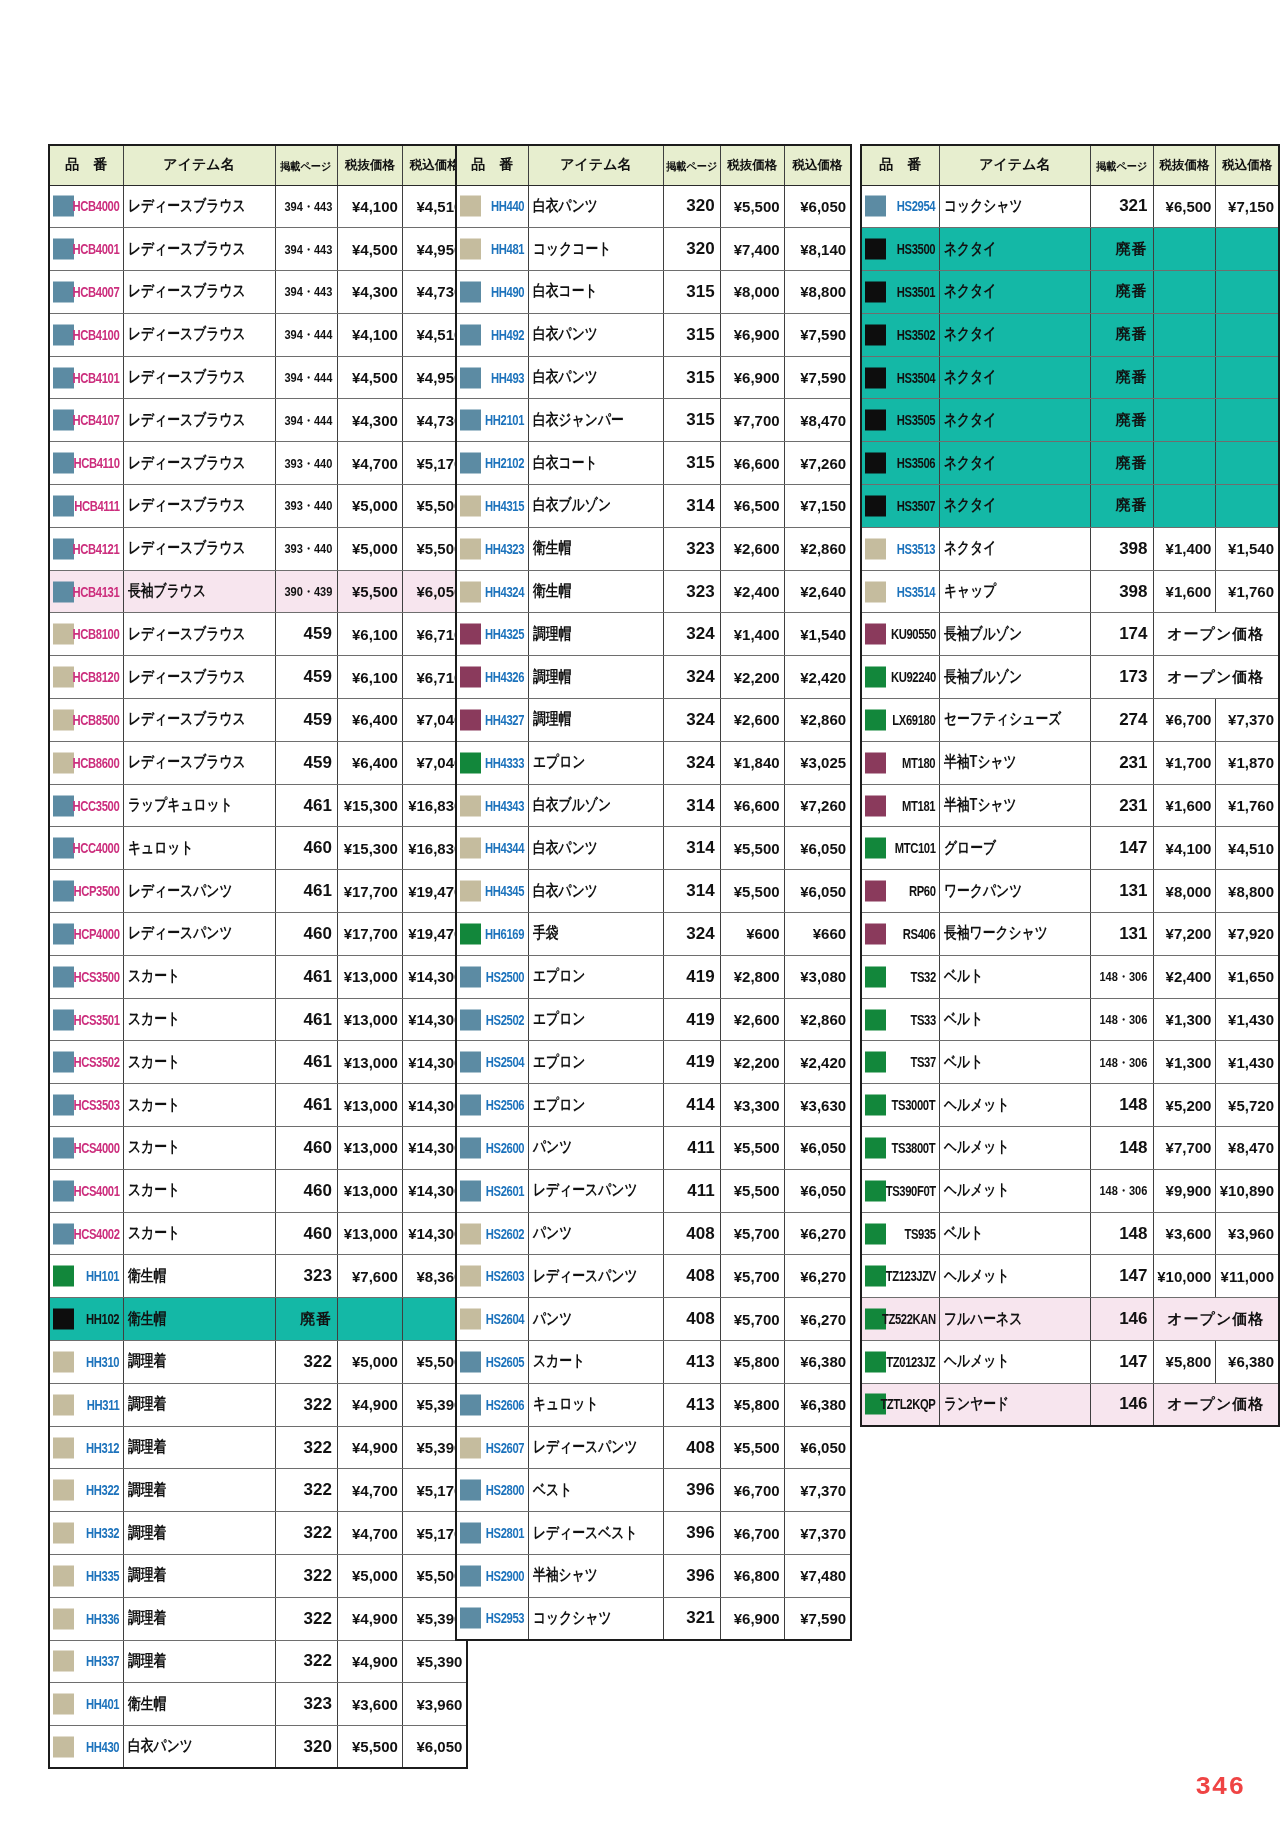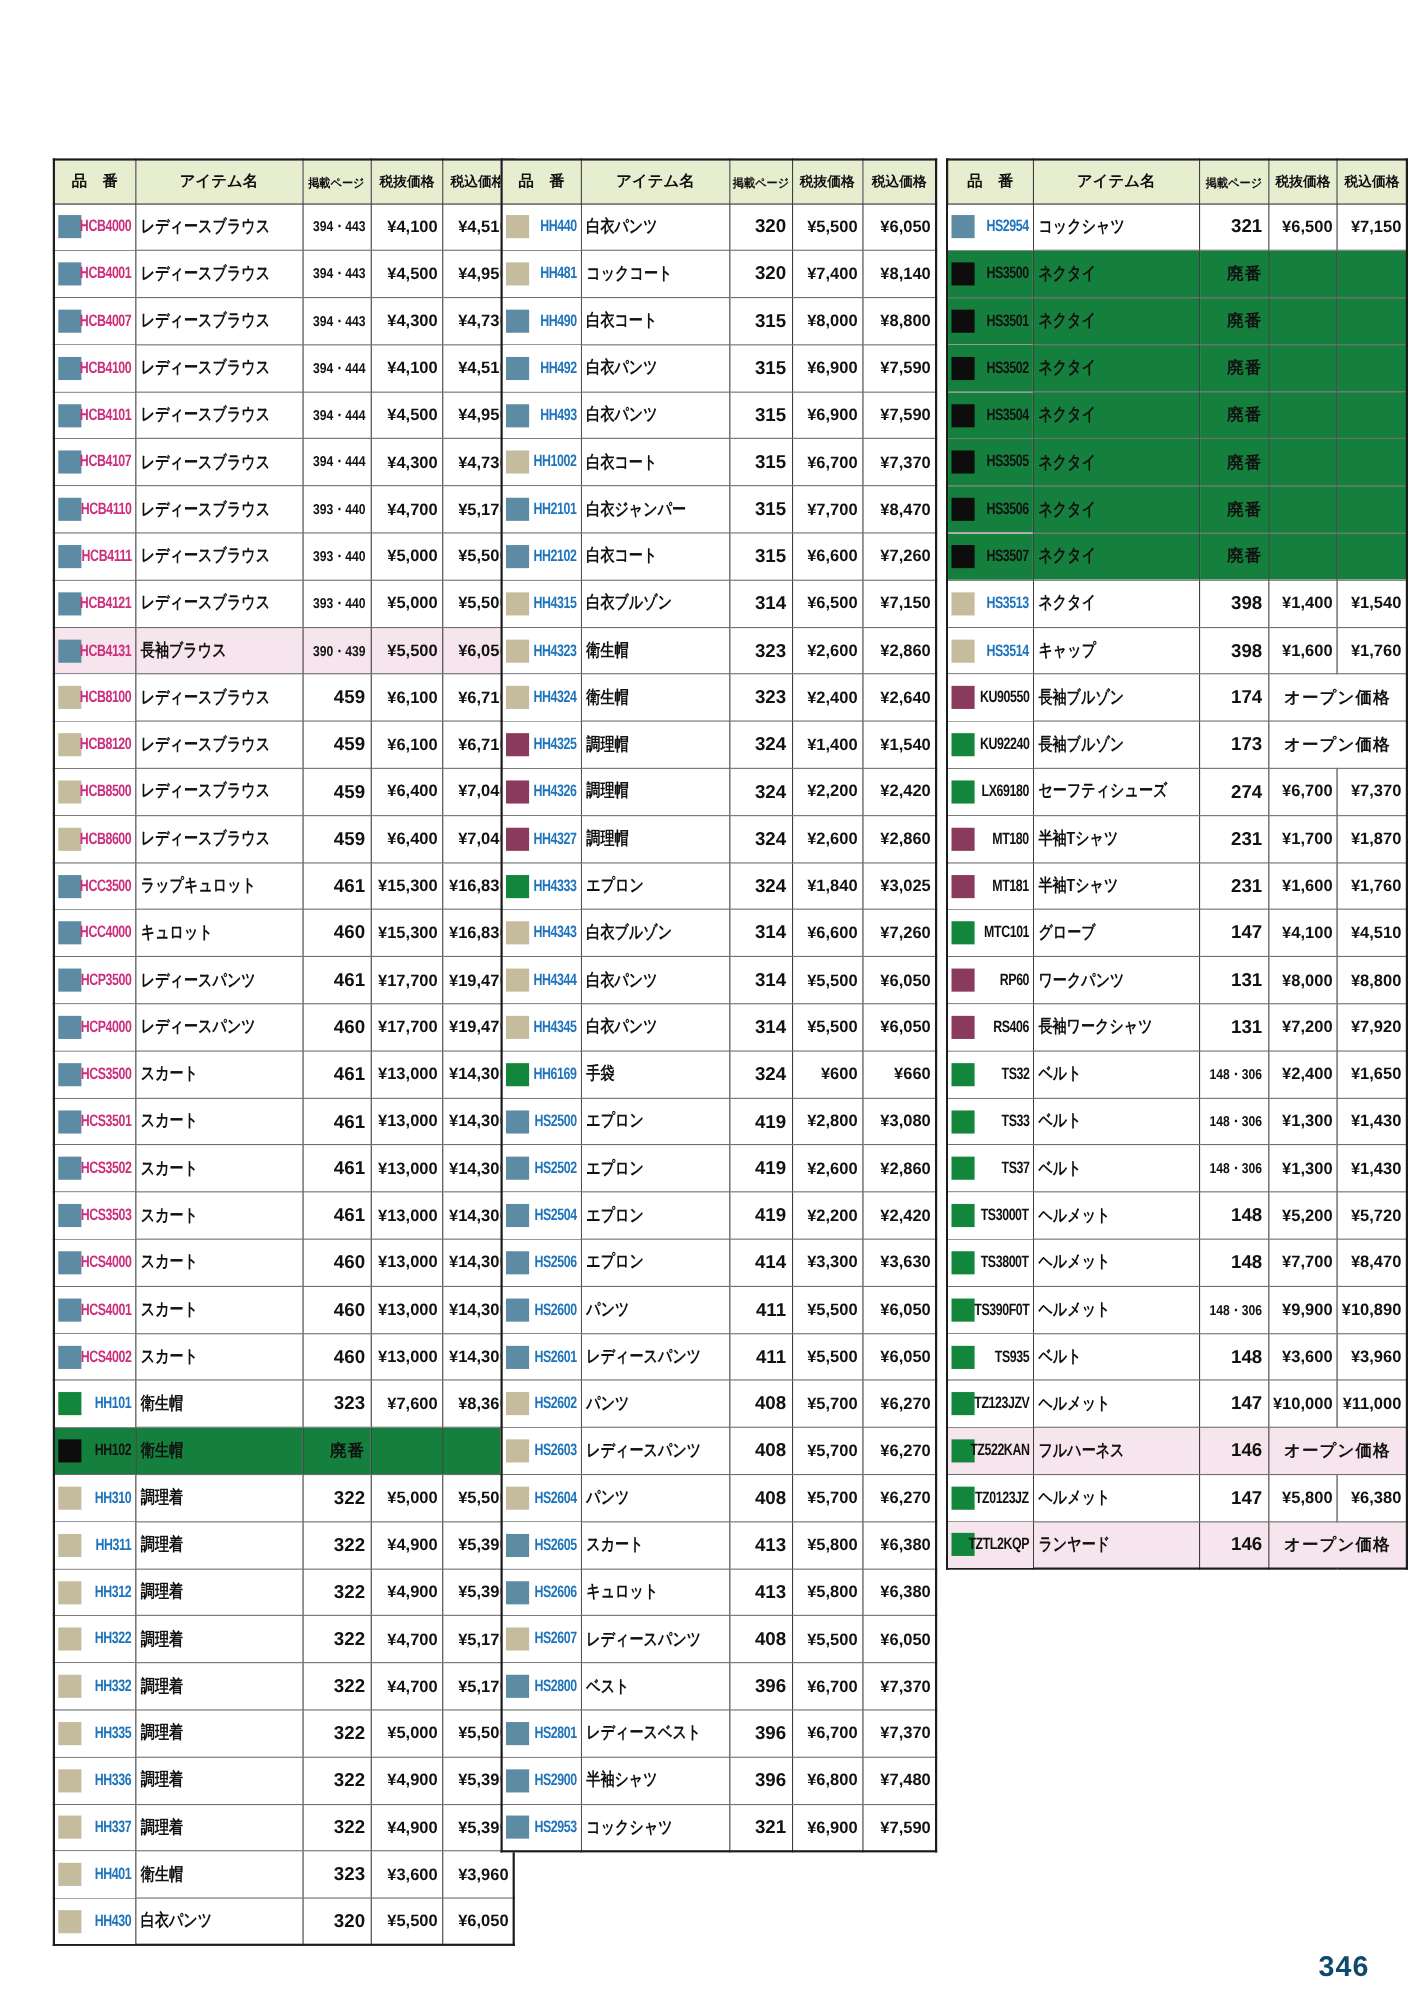--- a/index.html
+++ b/index.html
@@ -28,21 +28,21 @@
   th .th-in{display:inline-block;white-space:nowrap;}
   th.h-page .th-in{font-size:11px;transform:scaleX(.92);transform-origin:50% 50%;}
   th.h-price .th-in{font-size:12.5px;}
   td{
     border-left:1px solid #3f3f3f;border-right:1px solid #3f3f3f;
     border-top:1px solid #6e6e6e;border-bottom:1px solid #6e6e6e;
     padding:0;vertical-align:middle;color:#111;overflow:visible;
     background:#fff;white-space:nowrap;
   }
   tr.row-pink td{background:#f7e5ee;}
-  tr.row-disc td{background:#15803d;}
+  tr.row-disc td{background:#14b8a6;}
   td.code-cell{position:relative;text-align:right;padding-right:3px;}
   .swatch{
     position:absolute;left:3px;top:50%;transform:translateY(-50%);
     width:21px;height:21px;display:block;
   }
   .code{
     display:inline-block;font-weight:700;font-size:15px;letter-spacing:-0.5px;
     transform:scaleX(.75);transform-origin:100% 50%;white-space:nowrap;
   }
   td.name-cell{padding-left:4px;}
@@ -54,21 +54,21 @@
   .pg-plain{font-weight:700;font-size:17px;}
   .pg-multi{
     display:inline-block;font-weight:700;font-size:13px;
     transform:scaleX(.85);transform-origin:100% 50%;
   }
   .pg-disc{font-weight:700;font-size:15px;letter-spacing:1px;}
   td.price-cell{text-align:right;padding-right:4px;font-weight:700;font-size:15px;}
   td.open-cell{text-align:center;font-weight:700;font-size:15px;letter-spacing:1px;}
   .page-number{
     position:absolute;right:35px;top:1772px;
-    font-weight:700;font-size:26px;color:#0c4a6e;letter-spacing:1px;
+    font-weight:700;font-size:26px;color:#ef4444;letter-spacing:1px;font-family:Liberation Mono, monospace;
   }
 </style>
 </head>
 <body>
 
 <table class="price-table t1">
   <colgroup>
       <col class="c-code">
       <col class="c-name">
       <col class="c-page">
@@ -394,27 +394,20 @@
         <td class="price-cell">¥7,590</td>
       </tr>
       <tr>
         <td class="code-cell"><span class="swatch" style="background: rgb(92, 139, 163);"></span><span class="code" style="color: rgb(29, 115, 188);">HH493</span></td>
         <td class="name-cell"><span class="iname">白衣パンツ</span></td>
         <td class="page-cell"><span class="pg-plain">315</span></td>
         <td class="price-cell">¥6,900</td>
         <td class="price-cell">¥7,590</td>
       </tr>
       <tr>
-        <td class="code-cell"><span class="swatch" style="background: rgb(197, 188, 158);"></span><span class="code" style="color: rgb(29, 115, 188);">HH1002</span></td>
-        <td class="name-cell"><span class="iname">白衣コート</span></td>
-        <td class="page-cell"><span class="pg-plain">315</span></td>
-        <td class="price-cell">¥6,700</td>
-        <td class="price-cell">¥7,370</td>
-      </tr>
-      <tr>
         <td class="code-cell"><span class="swatch" style="background: rgb(92, 139, 163);"></span><span class="code" style="color: rgb(29, 115, 188);">HH2101</span></td>
         <td class="name-cell"><span class="iname">白衣ジャンパー</span></td>
         <td class="page-cell"><span class="pg-plain">315</span></td>
         <td class="price-cell">¥7,700</td>
         <td class="price-cell">¥8,470</td>
       </tr>
       <tr>
         <td class="code-cell"><span class="swatch" style="background: rgb(92, 139, 163);"></span><span class="code" style="color: rgb(29, 115, 188);">HH2102</span></td>
         <td class="name-cell"><span class="iname">白衣コート</span></td>
         <td class="page-cell"><span class="pg-plain">315</span></td>

